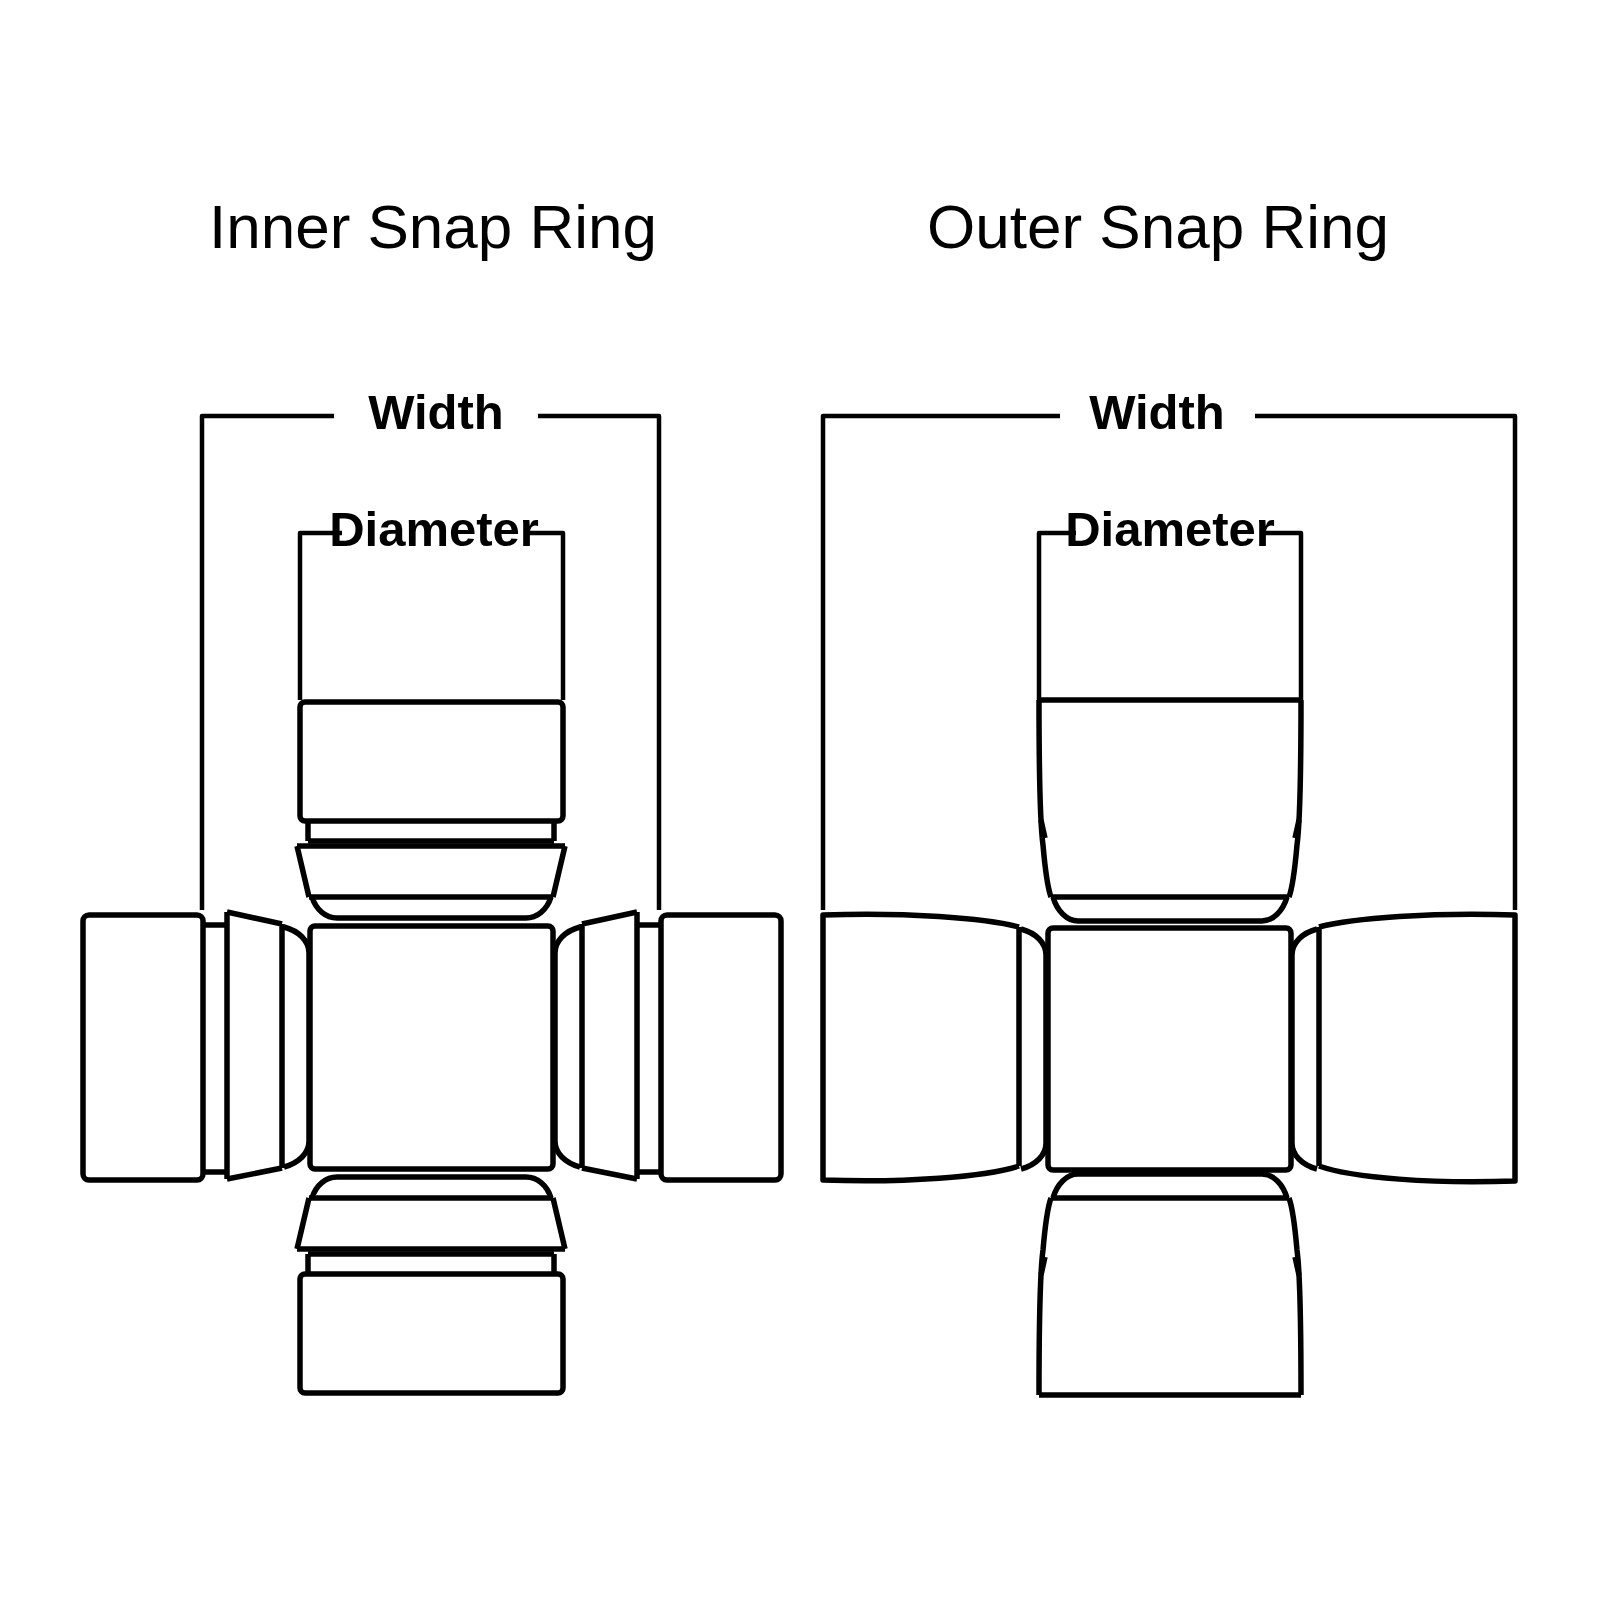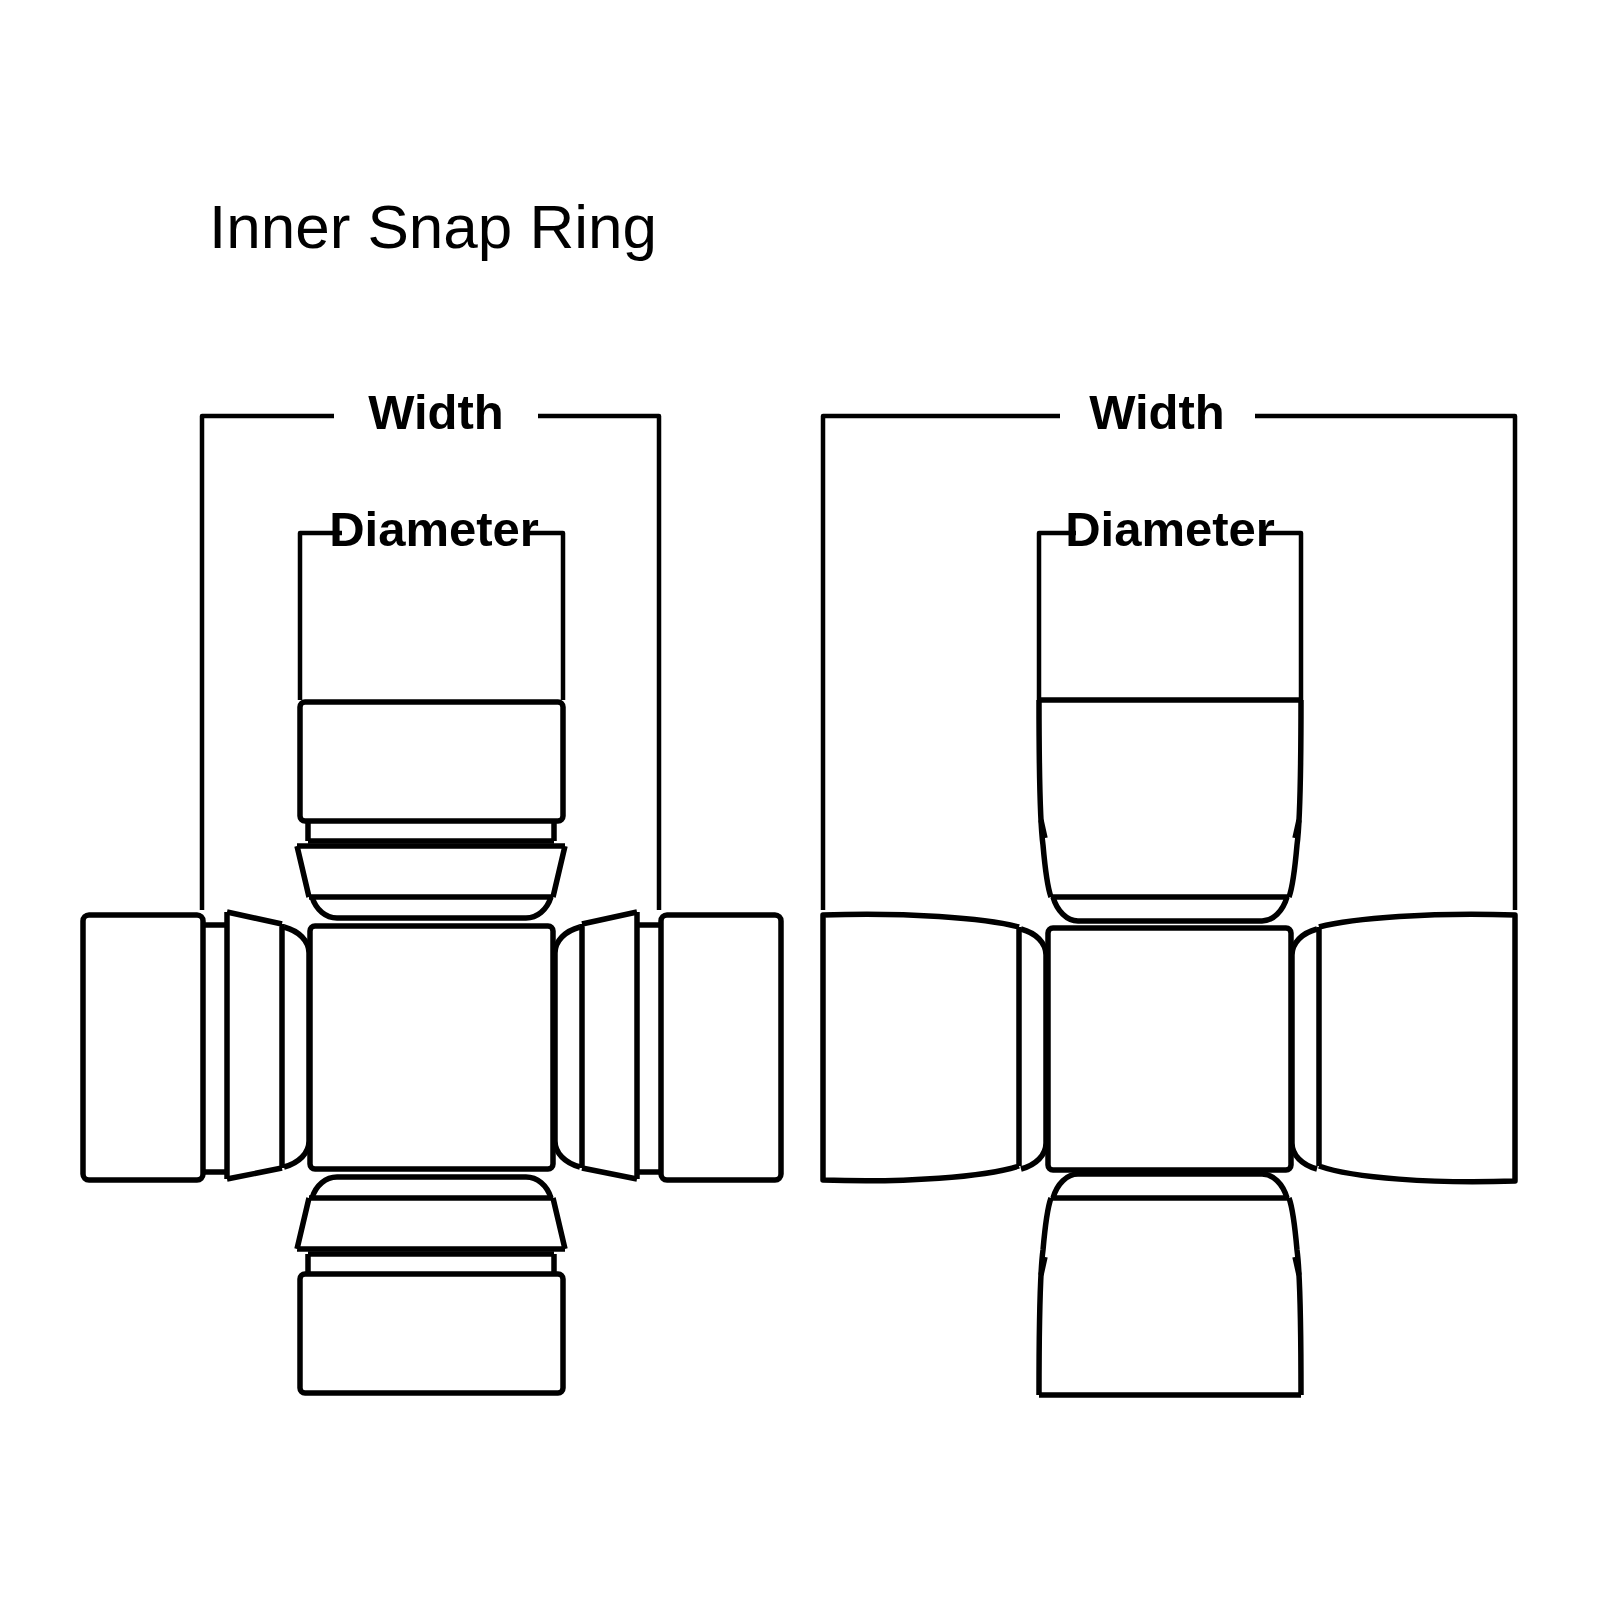--- a/index.html
+++ b/index.html
@@ -92,20 +92,21 @@
       <g>
         <path class="part" d="M1053,1198 C1057,1184 1067,1174 1078,1174 H1262 C1273,1174 1283,1184 1287,1198"></path>
         <path class="part" d="M1039,1395 H1301 M1039,1395 C1039,1325 1040,1272 1043,1250 C1045,1227 1047,1209 1051,1198 M1301,1395 C1301,1325 1300,1272 1297,1250 C1295,1227 1293,1209 1289,1198 M1051,1198 H1289"></path>
         <path class="part" d="M1041,1275 L1045,1257 M1299,1275 L1295,1257"></path>
       </g>
     </g>
   </svg>
 
   <div class="label title" style="left:433px;top:227px;">Inner Snap Ring</div>
 
+  <div class="label title" style="left:1158px;top:227px;">Outer Snap Ring</div>
 
   <div class="label dim" style="left:436px;top:412px;">Width</div>
 
   <div class="label dim" style="left:1157px;top:412px;">Width</div>
 
   <div class="label dim" style="left:434px;top:529px;">Diameter</div>
 
   <div class="label dim" style="left:1170px;top:529px;">Diameter</div>
 
 </div>

